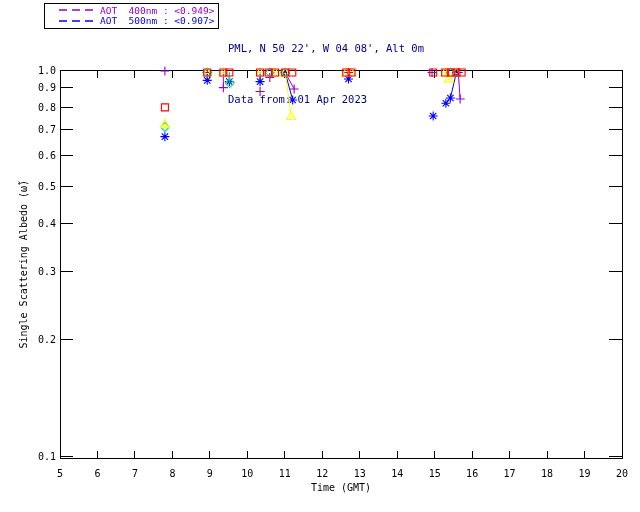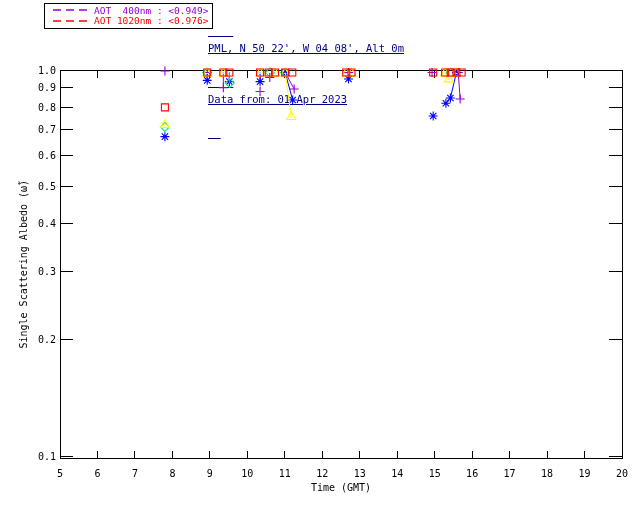--- a/index.html
+++ b/index.html
@@ -2,52 +2,52 @@
 <html><head>
 <meta charset="utf-8">
 <style>
   html,body { margin:0; padding:0; background:#ffffff; }
   .screen {
     position:relative; width:640px; height:512px; background:#ffffff;
     font-family:"DejaVu Sans Mono", monospace; overflow:hidden;
   }
   .legend {
     position:absolute; left:44px; top:3px; border:1px solid #000;
-    background:#fff; padding:1px 4px 2px 8px;
+    background:#fff; padding:1px 4px 2px 14px;
   }
   .legend-row { display:flex; align-items:center; height:10.6px; }
   .legend-row svg { flex:0 0 auto; margin-right:4px; }
   .legend-row span {
     font:9.5px "DejaVu Sans Mono", monospace; white-space:pre; letter-spacing:0px;
   }
   .header {
-    position:absolute; left:208px; top:6px;
-    font:10.5px "DejaVu Sans Mono", monospace; line-height:17px; white-space:pre;text-decoration:underline;
+    position:absolute; left:228px; top:6px;
+    font:10.5px "DejaVu Sans Mono", monospace; line-height:17px; white-space:pre;
   }
   svg.plot { position:absolute; left:0; top:0; }
   .tick-label { font:10px "DejaVu Sans Mono", monospace; fill:#000; }
   .axis-title { font:10px "DejaVu Sans Mono", monospace; fill:#000; }
 </style>
 </head>
 <body>
 
 <div class="screen">
 
   <div class="legend" id="legend-box">
       <div class="legend-row">
         <svg width="37" height="4">
           <line x1="0" y1="2" x2="37" y2="2" stroke="#9400D3" stroke-width="1.6" stroke-dasharray="8 5"></line>
         </svg>
         <span style="color:#9400D3">AOT  400nm : &lt;0.949&gt;</span>
       </div>
       <div class="legend-row">
         <svg width="37" height="4">
-          <line x1="0" y1="2" x2="37" y2="2" stroke="#FF0000" stroke-width="1.6" stroke-dasharray="8 5"></line>
+          <line x1="0" y1="2" x2="37" y2="2" stroke="#0000FF" stroke-width="1.6" stroke-dasharray="8 5"></line>
         </svg>
-        <span style="color:#FF0000">AOT 1020nm : &lt;0.976&gt;</span>
+        <span style="color:#0000FF">AOT  500nm : &lt;0.907&gt;</span>
       </div>
     </div>
 
   <div class="header" id="header-block" style="color: rgb(0, 0, 139);">
     <div>PML, N 50 22', W 04 08', Alt 0m</div>
     <div>Data from: 01 Apr 2023</div>
   </div>
 
   <svg id="plot" class="plot" width="640" height="512" viewBox="0 0 640 512">
       <rect x="60" y="70.5" width="562" height="387.5" fill="none" stroke="#000" stroke-width="1" shape-rendering="crispEdges"></rect>

